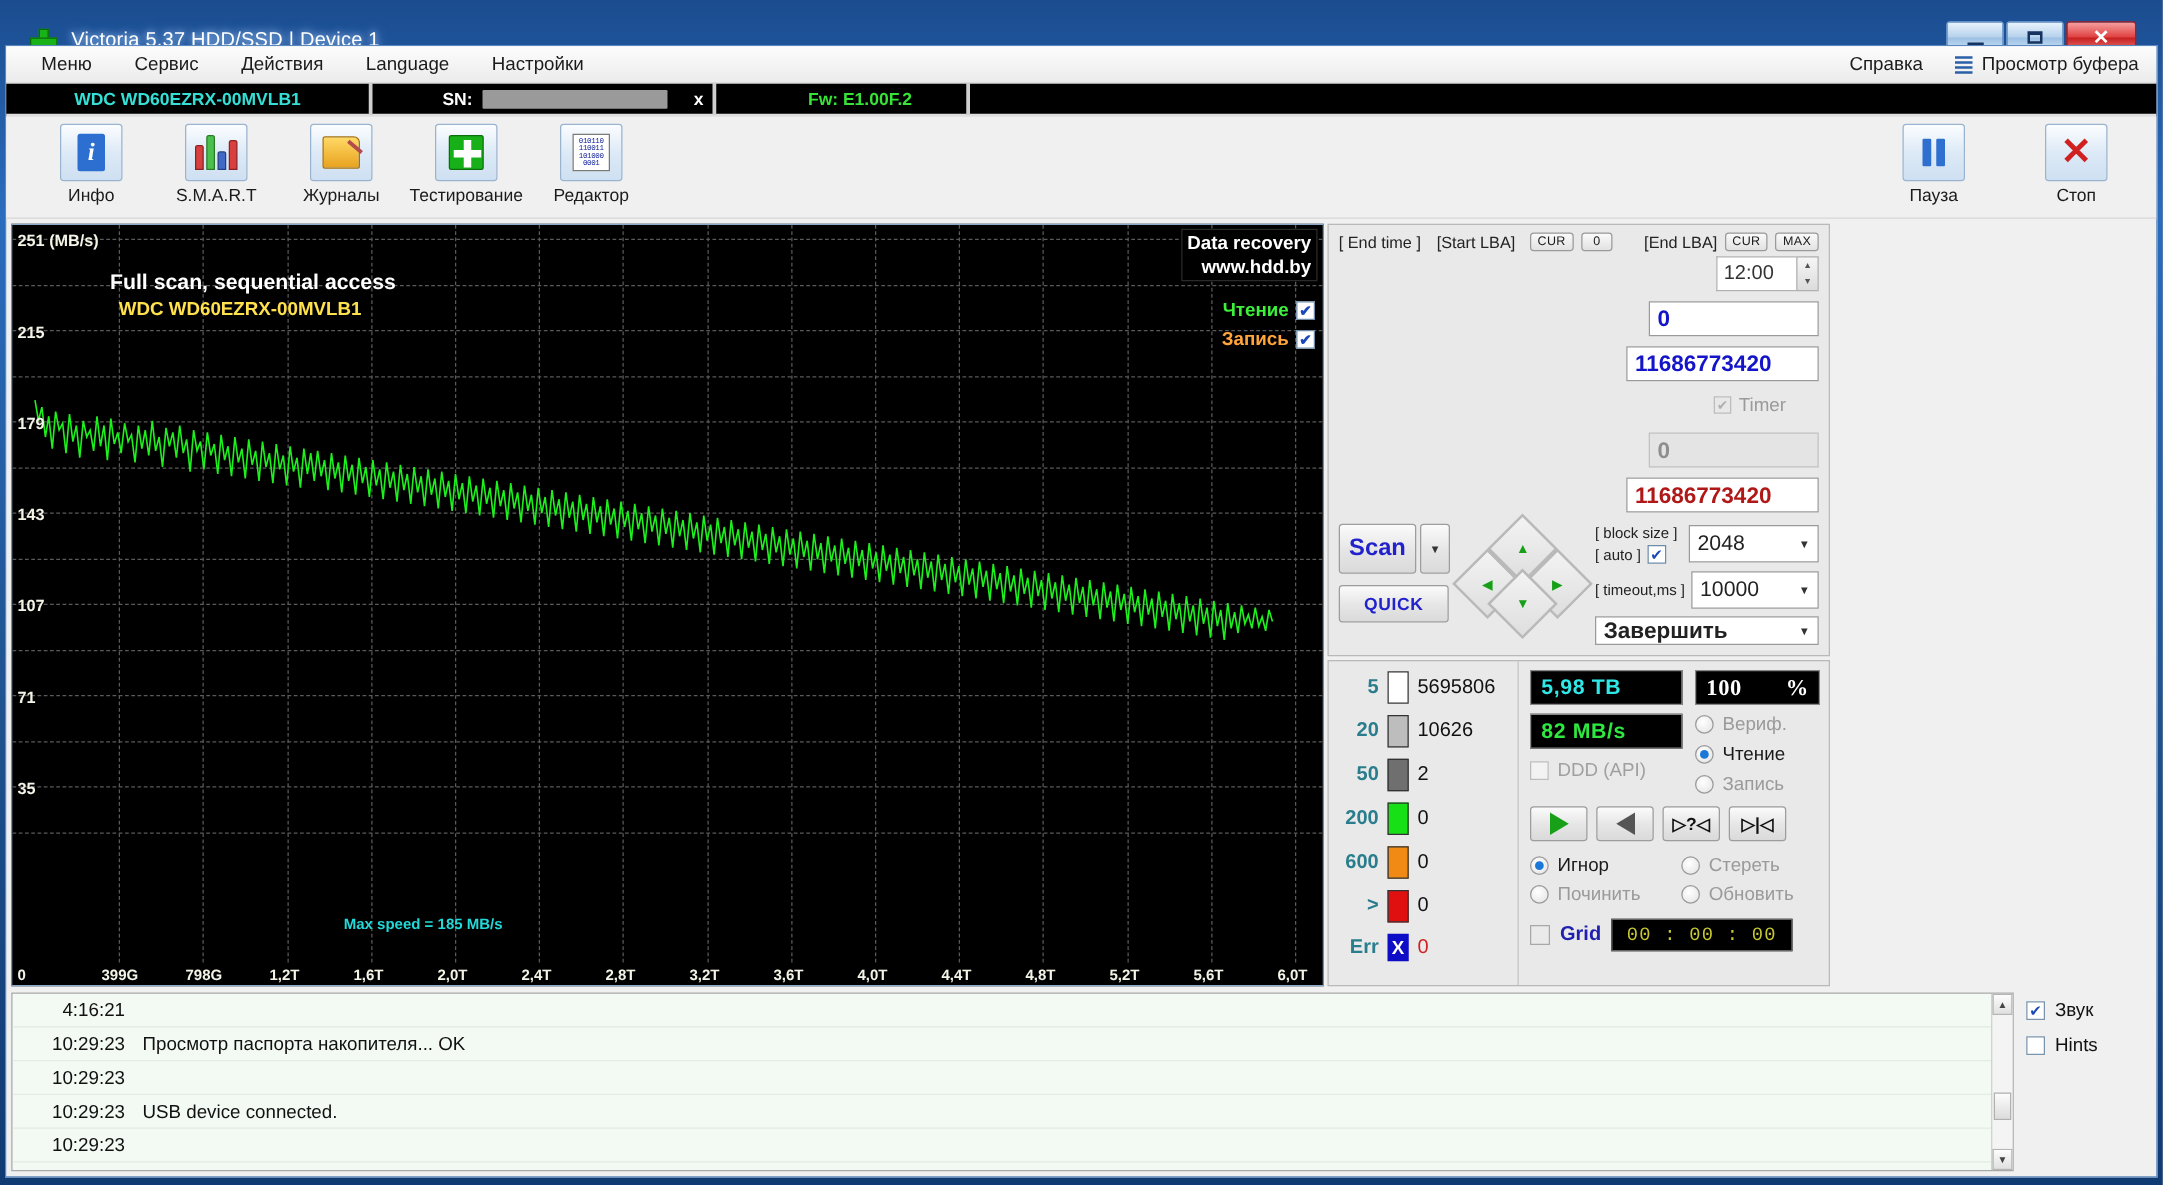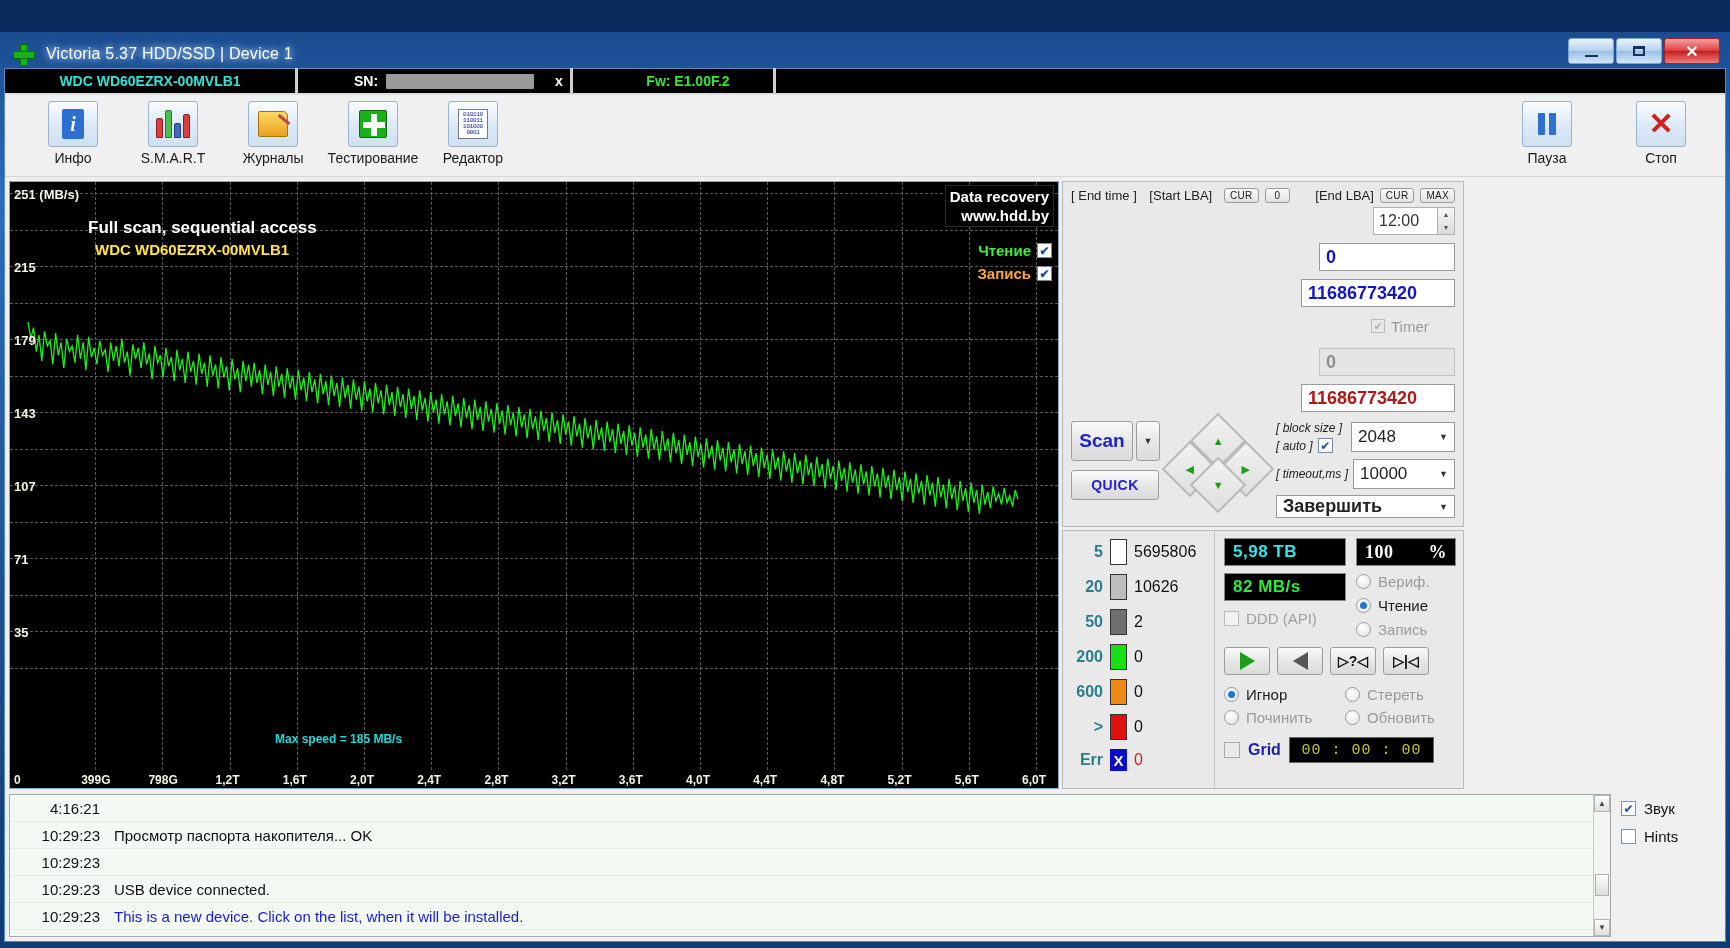--- a/index.html
+++ b/index.html
@@ -7,22 +7,21 @@
   body {
     width:1730px; height:948px;
     font-family:"Liberation Sans", sans-serif;
     background:#0a2a5e;
     overflow:hidden;
     -webkit-font-smoothing:antialiased;
   }
   .app {
     position:absolute; inset:0;
     background:linear-gradient(180deg,#1b4c8f 0%, #2a6cbd 18%, #1f528f 60%, #103a72 100%);
-    padding:4px;
-    margin-top:32px;
+    padding:15px;
   }
   
   .titlebar {
     height:38px; position:relative;
     display:flex; align-items:center;
   }
   .app-icon {
     width:22px; height:22px; margin-left:9px; margin-right:9px;
     position:relative; flex:0 0 auto;
   }
@@ -193,21 +192,21 @@
     border:2px solid #b9b9b9; background:linear-gradient(135deg,#f3f3f3,#dedede);
     display:flex; align-items:center; justify-content:center;
   }
   .dpad .dm span { transform:rotate(-45deg); color:#17a017; font-size:11px; }
   .dpad .up   { left:28px; top:0; }
   .dpad .left { left:0; top:28px; }
   .dpad .right{ left:56px; top:28px; }
   .dpad .down { left:28px; top:44px; }
   .blk-col { display:flex; flex-direction:column; gap:6px; flex:1; }
   .blk-row { display:flex; align-items:center; gap:5px; }
-  .blk-lbl { font-size:12px; color:#222; white-space:nowrap;font-style:italic; }
+  .blk-lbl { font-size:12px; color:#222; white-space:nowrap; }
   .combo {
     flex:1; height:27px; background:#fff; border:1px solid #9a9a9a;
     display:flex; align-items:center; justify-content:space-between; padding:0 6px;
     font-size:17px; color:#222;
   }
   .combo .carat { font-size:9px; color:#333; }
   .combo.big { height:32px; font-size:18px; font-weight:bold; }
   
   .p-stats { flex:1; display:flex; min-height:0; }
   .legend-col { width:160px; border-right:1px solid #c3c3c3; padding:8px 0 0 0; }
@@ -303,20 +302,39 @@
         </div>
       <div class="win-btn">
           <i class="glyph-max"></i>
         </div>
       <div class="win-btn close">✕</div>
     </div>
   </div>
 
   <div class="client">
 
+    <div class="menubar">
+      <div class="menu-item">Меню</div>
+      <div class="menu-item">Сервис</div>
+      <div class="menu-item">Действия</div>
+      <div class="menu-item">Language</div>
+      <div class="menu-item">Настройки</div>
+      <div class="menu-right">
+        <div class="menu-item">Справка</div>
+        <div class="buffer-btn">
+          <span class="buffer-icon">
+              <i></i>
+              <i></i>
+              <i></i>
+              <i></i>
+            </span>
+          <span>Просмотр буфера</span>
+        </div>
+      </div>
+    </div>
 
     <div class="drivebar">
       <div class="drv-seg drv-model">WDC WD60EZRX-00MVLB1</div>
       <div class="drv-sep"></div>
       <div class="drv-seg drv-sn">
         <span>SN:</span>
         <span class="sn-redact"></span>
       </div>
       <div class="drv-seg drv-x">x</div>
       <div class="drv-sep"></div>
@@ -683,21 +701,20 @@
             </div>
             <div class="logrow">
               <div class="log-time">10:29:23</div>
             </div>
             <div class="logrow">
               <div class="log-time">10:29:23</div>
               <div class="log-msg">USB device connected.</div>
             </div>
             <div class="logrow">
               <div class="log-time">10:29:23</div>
-              <div class="log-msg blue">This is a new device. Click on the list, when it will be installed.</div>
             </div>
           </div>
         <div class="scroll">
           <div class="sc-btn">▲</div>
           <div class="sc-track">
               <div class="sc-thumb"></div>
             </div>
           <div class="sc-btn">▼</div>
         </div>
       </div>

